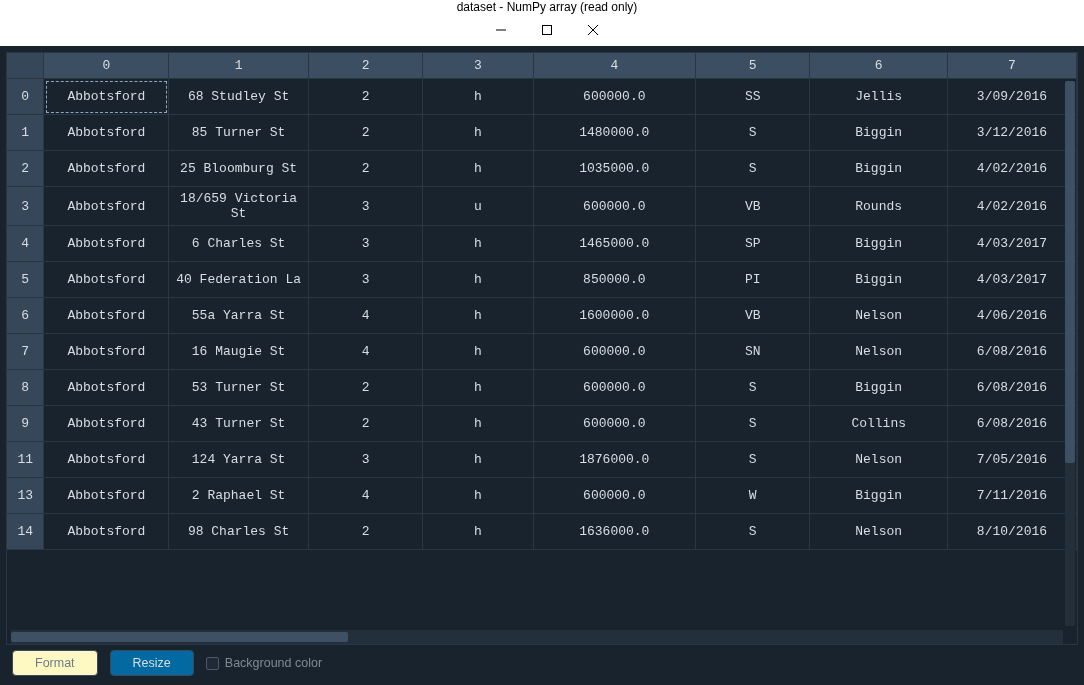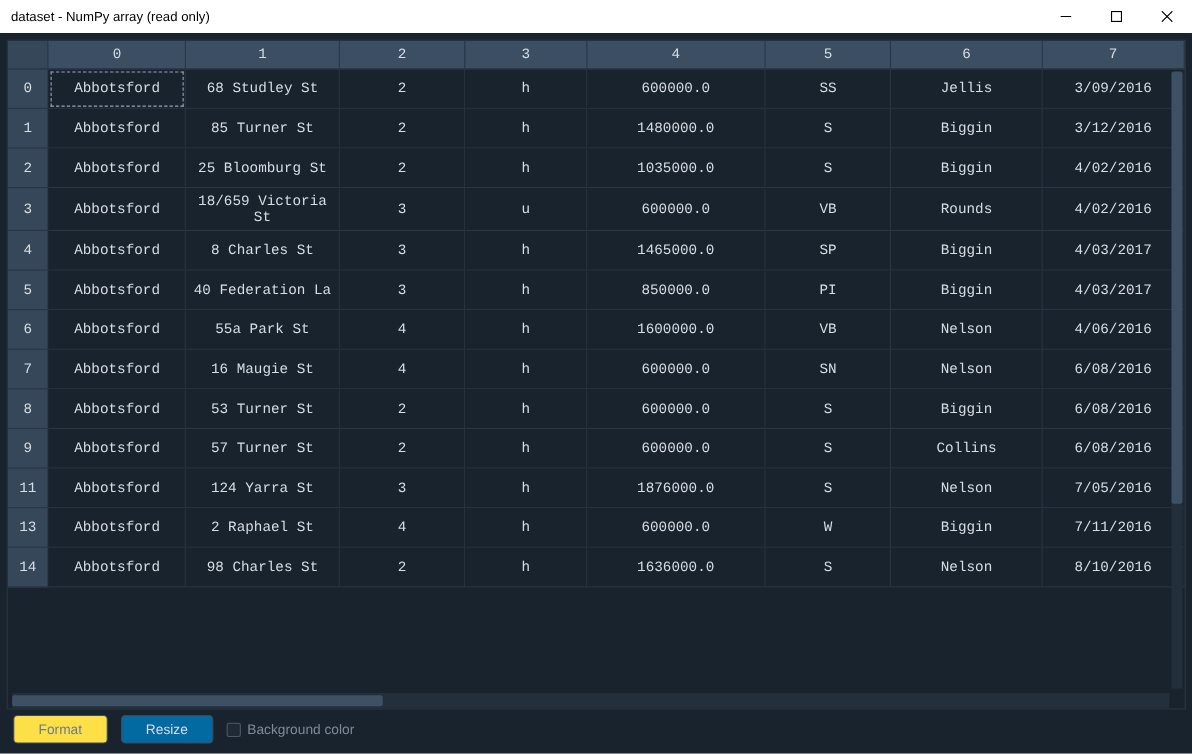--- a/index.html
+++ b/index.html
@@ -3,22 +3,23 @@
 <meta charset="utf-8">
 <style>
   * { box-sizing: border-box; margin: 0; padding: 0; }
   html, body { width: 1084px; height: 685px; overflow: hidden; font-family: "Segoe UI", Arial, sans-serif; }
   body { background: #ffffff; }
 
   .window {
     width: 1084px; height: 685px; background: #ffffff; display: flex; flex-direction: column;
   }
   .titlebar {
-    height: 30px; background: #ffffff; display: flex; align-items: center; justify-content: space-between;
+    height: 46px; background: #ffffff; display: flex; align-items: center; justify-content: space-between;
     padding-left: 10px;
+    flex-direction: column;
   }
   .titlebar-title { font-size: 12px; color: #000; }
   .win-controls { display: flex; height: 100%; }
   .win-btn {
     width: 46px; height: 100%; display: flex; align-items: center; justify-content: center;
     font-size: 14px; color: #000; cursor: default;
   }
   .win-btn svg { width: 10px; height: 10px; stroke: #000; stroke-width: 1; fill: none; }
 
   .client {
@@ -76,21 +77,21 @@
   }
 
   .footer {
     height: 34px; display: flex; align-items: center; gap: 12px; padding: 4px 6px 2px 6px;
     font-family: "Segoe UI", Arial, sans-serif; font-size: 12.5px; color: #9aa7b4;
   }
   .btn {
     background: #0369a1; color: #d7dde3; border: 1px solid #3a4a5a; border-radius: 4px;
     padding: 5px 22px; font-size: 12.5px;
   }
-  .btn.disabled { color: #6e7b88; background: #fde047; }
+  .btn.disabled { color: #6e7b88; background: #fef9c3; }
   .chk { display: flex; align-items: center; gap: 6px; color: #7d8a97; }
   .chk .box {
     width: 13px; height: 13px; border: 1px solid #4a5a6a; border-radius: 2px; background: #1f2a35;
   }
 </style>
 </head>
 <body>
 
 <div class="window">
   <div class="titlebar">
@@ -184,21 +185,21 @@
                 <td>3</td>
                 <td>u</td>
                 <td>600000.0</td>
                 <td>VB</td>
                 <td>Rounds</td>
                 <td>4/02/2016</td>
               </tr>
               <tr>
                 <th class="rowhdr">4</th>
                 <td>Abbotsford</td>
-                <td>8 Charles St</td>
+                <td>6 Charles St</td>
                 <td>3</td>
                 <td>h</td>
                 <td>1465000.0</td>
                 <td>SP</td>
                 <td>Biggin</td>
                 <td>4/03/2017</td>
               </tr>
               <tr>
                 <th class="rowhdr">5</th>
                 <td>Abbotsford</td>
@@ -206,21 +207,21 @@
                 <td>3</td>
                 <td>h</td>
                 <td>850000.0</td>
                 <td>PI</td>
                 <td>Biggin</td>
                 <td>4/03/2017</td>
               </tr>
               <tr>
                 <th class="rowhdr">6</th>
                 <td>Abbotsford</td>
-                <td>55a Park St</td>
+                <td>55a Yarra St</td>
                 <td>4</td>
                 <td>h</td>
                 <td>1600000.0</td>
                 <td>VB</td>
                 <td>Nelson</td>
                 <td>4/06/2016</td>
               </tr>
               <tr>
                 <th class="rowhdr">7</th>
                 <td>Abbotsford</td>
@@ -239,21 +240,21 @@
                 <td>2</td>
                 <td>h</td>
                 <td>600000.0</td>
                 <td>S</td>
                 <td>Biggin</td>
                 <td>6/08/2016</td>
               </tr>
               <tr>
                 <th class="rowhdr">9</th>
                 <td>Abbotsford</td>
-                <td>57 Turner St</td>
+                <td>43 Turner St</td>
                 <td>2</td>
                 <td>h</td>
                 <td>600000.0</td>
                 <td>S</td>
                 <td>Collins</td>
                 <td>6/08/2016</td>
               </tr>
               <tr>
                 <th class="rowhdr">11</th>
                 <td>Abbotsford</td>

